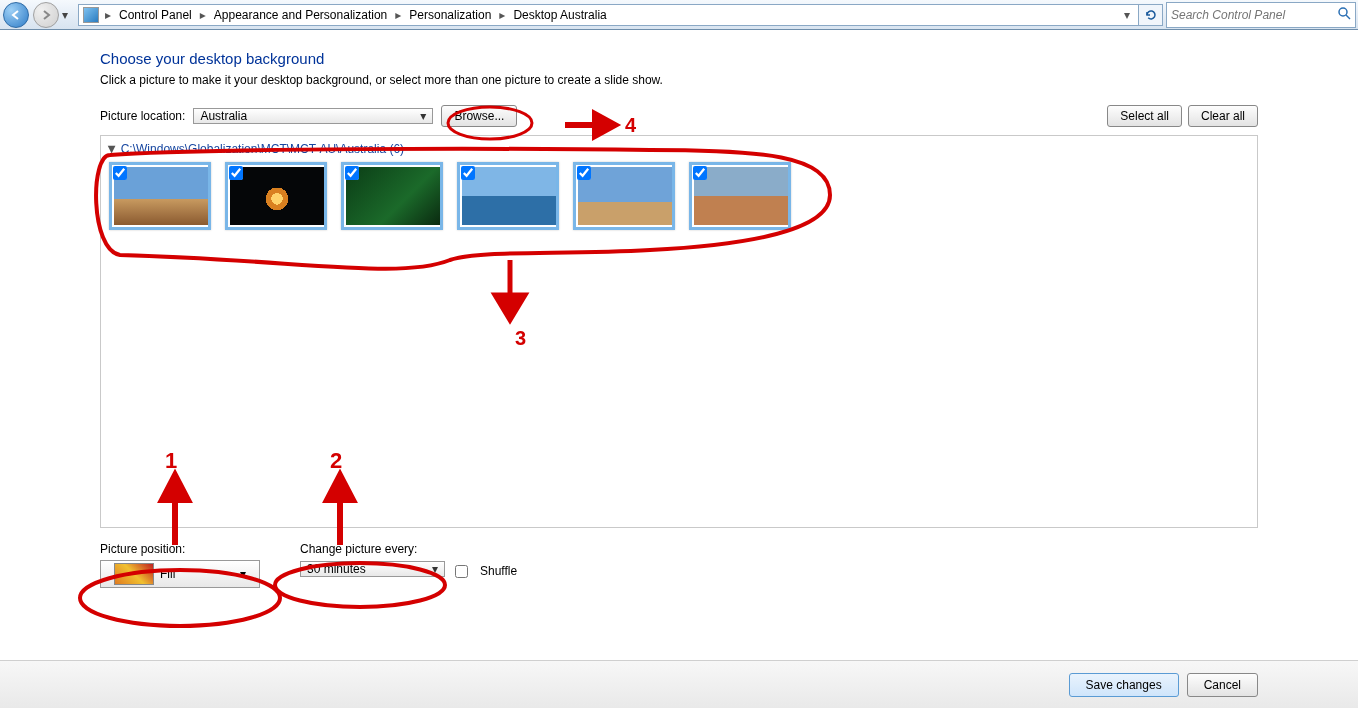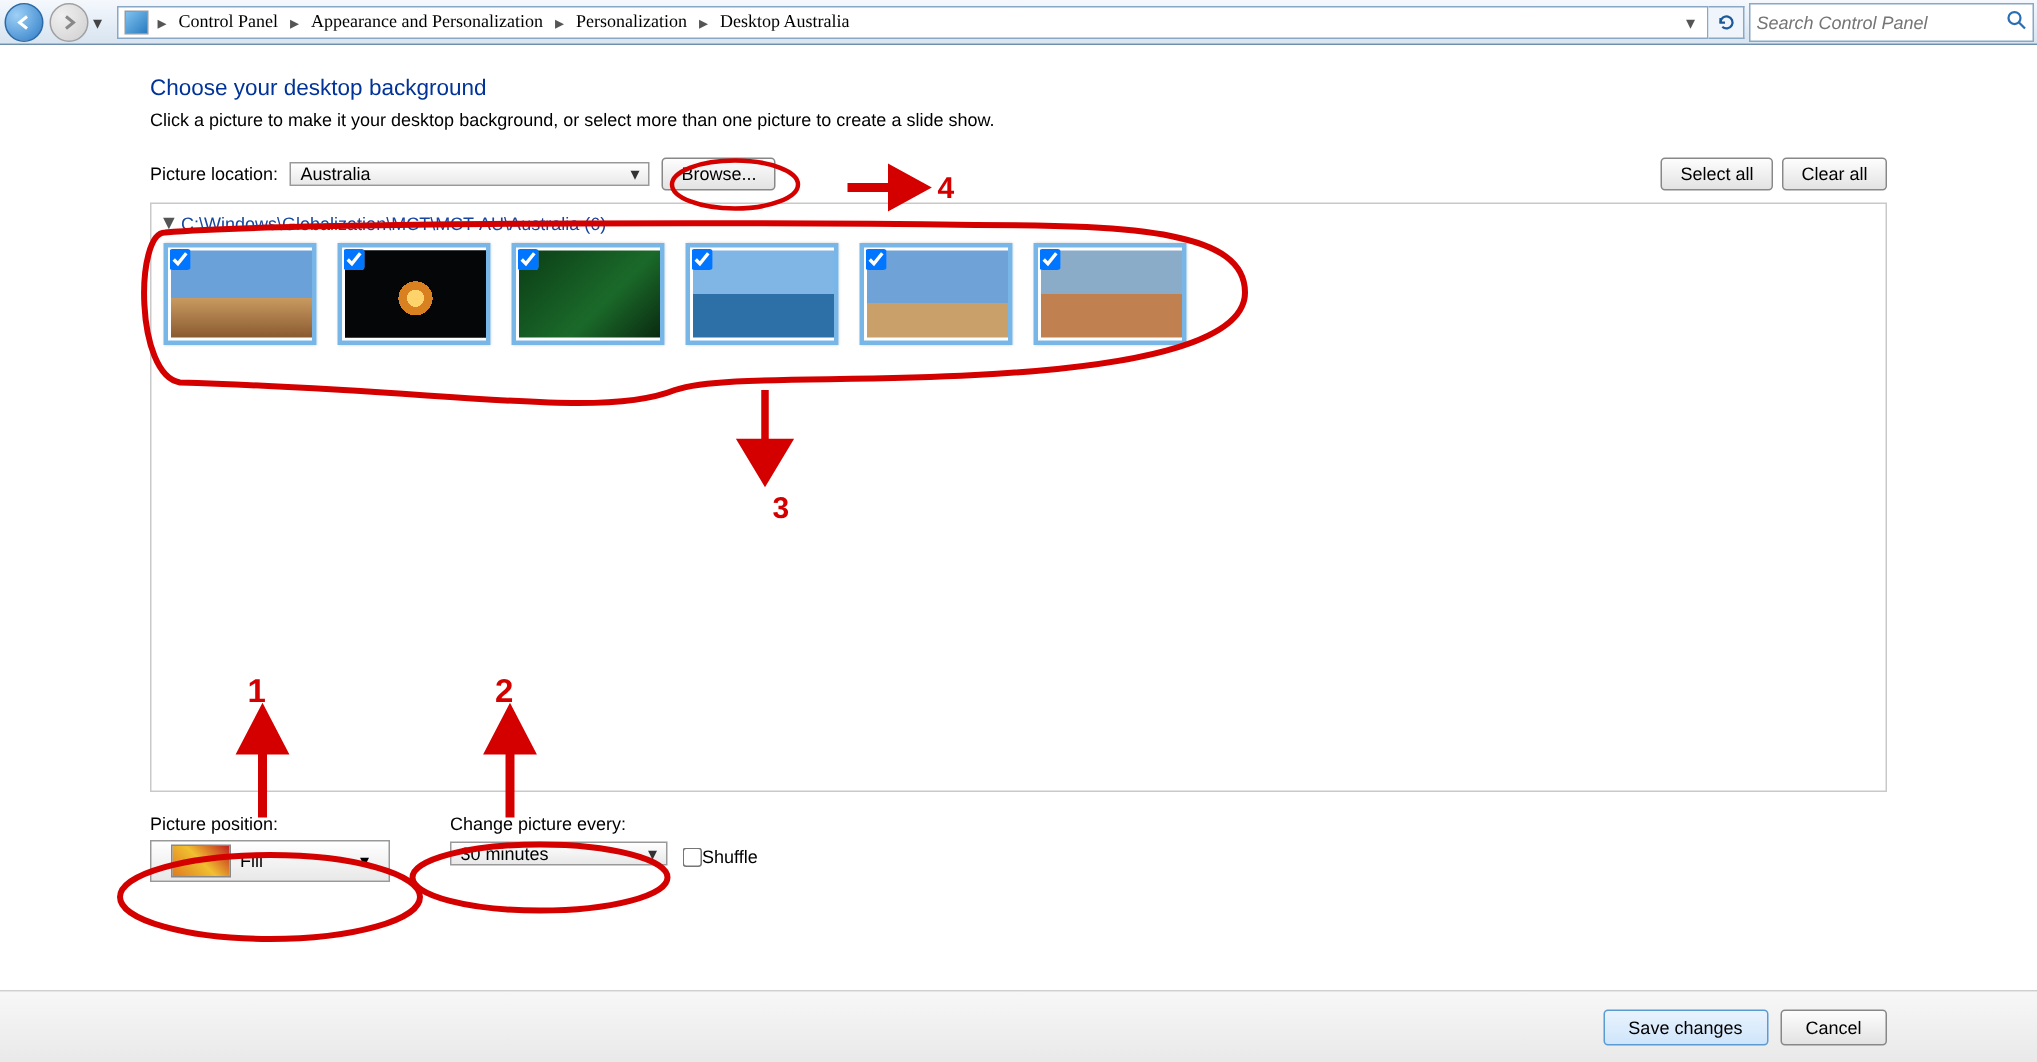--- a/index.html
+++ b/index.html
@@ -28,21 +28,21 @@
     width: 26px; height: 26px; border-radius: 50%;
     background: radial-gradient(circle at 30% 30%, #f0f0f0, #cfcfcf);
     border: 1px solid #a0a0a0; display:flex;align-items:center;justify-content:center;
   }
   .nav-drop { width: 12px; margin-right: 4px; color:#444;}
   .addr-box {
     flex: 1; height: 22px; background:#fff; border:1px solid #8aa8c5;
     display:flex;align-items:center;padding:0 4px;gap:2px;
   }
   .addr-icon { width:16px;height:16px;background:linear-gradient(135deg,#7ec1f0,#2a7cc0);border:1px solid #999;display:inline-block;}
-  .crumb { color:#000; padding:0 2px;font-family:Liberation Serif, serif; }
+  .crumb { color:#000; padding:0 2px; }
   .crumb-sep { color:#555; padding:0 4px; }
   .addr-drop { color:#555; margin-left:auto; padding:0 4px;}
   .refresh-box { width:24px;height:22px;border:1px solid #8aa8c5;border-left:none;display:flex;align-items:center;justify-content:center;background:#f0f5fb;color:#1a5a9c;font-weight:bold;margin-right:3px;}
   .search-box { width:190px;height:26px;border:1px solid #8aa8c5;background:#fff;display:flex;align-items:center;padding:0 4px;}
   .search-box input { border:none;outline:none;flex:1;font-style:italic;color:#777;font-size:12px;}
   .search-box .mag { color:#2a6fb4;font-size:14px;}
 
   
   .content { padding: 20px 100px 0 100px; }
   .heading { color:#003399; font-size:15px; margin-bottom:6px; }
@@ -71,21 +71,21 @@
   .t4{background:linear-gradient(to bottom,#7fb6e6 50%,#2d6fa7 50%);}
   .t5{background:linear-gradient(to bottom,#6fa3d8 60%,#c9a06a 60%);}
   .t6{background:linear-gradient(to bottom,#8aacc9 50%,#c08050 50%);}
 
   .bottom-controls { margin-top:14px; font-size:12px; display:flex; gap:40px; align-items:flex-start;}
   .ctrl-group label { display:block; margin-bottom:4px;}
   .pos-select { width:160px; height:28px; display:flex;align-items:center;border:1px solid #999;background:linear-gradient(#fff,#e8e8e8);padding:0 13px;}
   .pos-preview { width:40px; height:22px; background:linear-gradient(45deg,#e07a20,#f0c030 50%,#c02020);margin-right:6px;border:1px solid #888;}
   .pos-select .arr{margin-left:auto;}
   .interval-select{width:145px;}
-  .chk-row { display:flex;align-items:center;gap:0;margin-top:4px;}
+  .chk-row { display:flex;align-items:center;gap:12px;margin-top:4px;}
   .stacked-checks { margin-top:28px;}
 
   
   .action-bar {
     position:absolute; bottom:0; left:0; right:0; height:48px;
     background:linear-gradient(#f7f7f7,#e9e9e9); border-top:1px solid #cfcfcf;
     display:flex;align-items:center;justify-content:flex-end;padding:0 100px;gap:8px;
   }
   .btn-primary { background:linear-gradient(#e9f3fd,#cfe5fb); border:1px solid #5a9bd4;}
   .btn-big { height:24px; padding:0 16px;}

